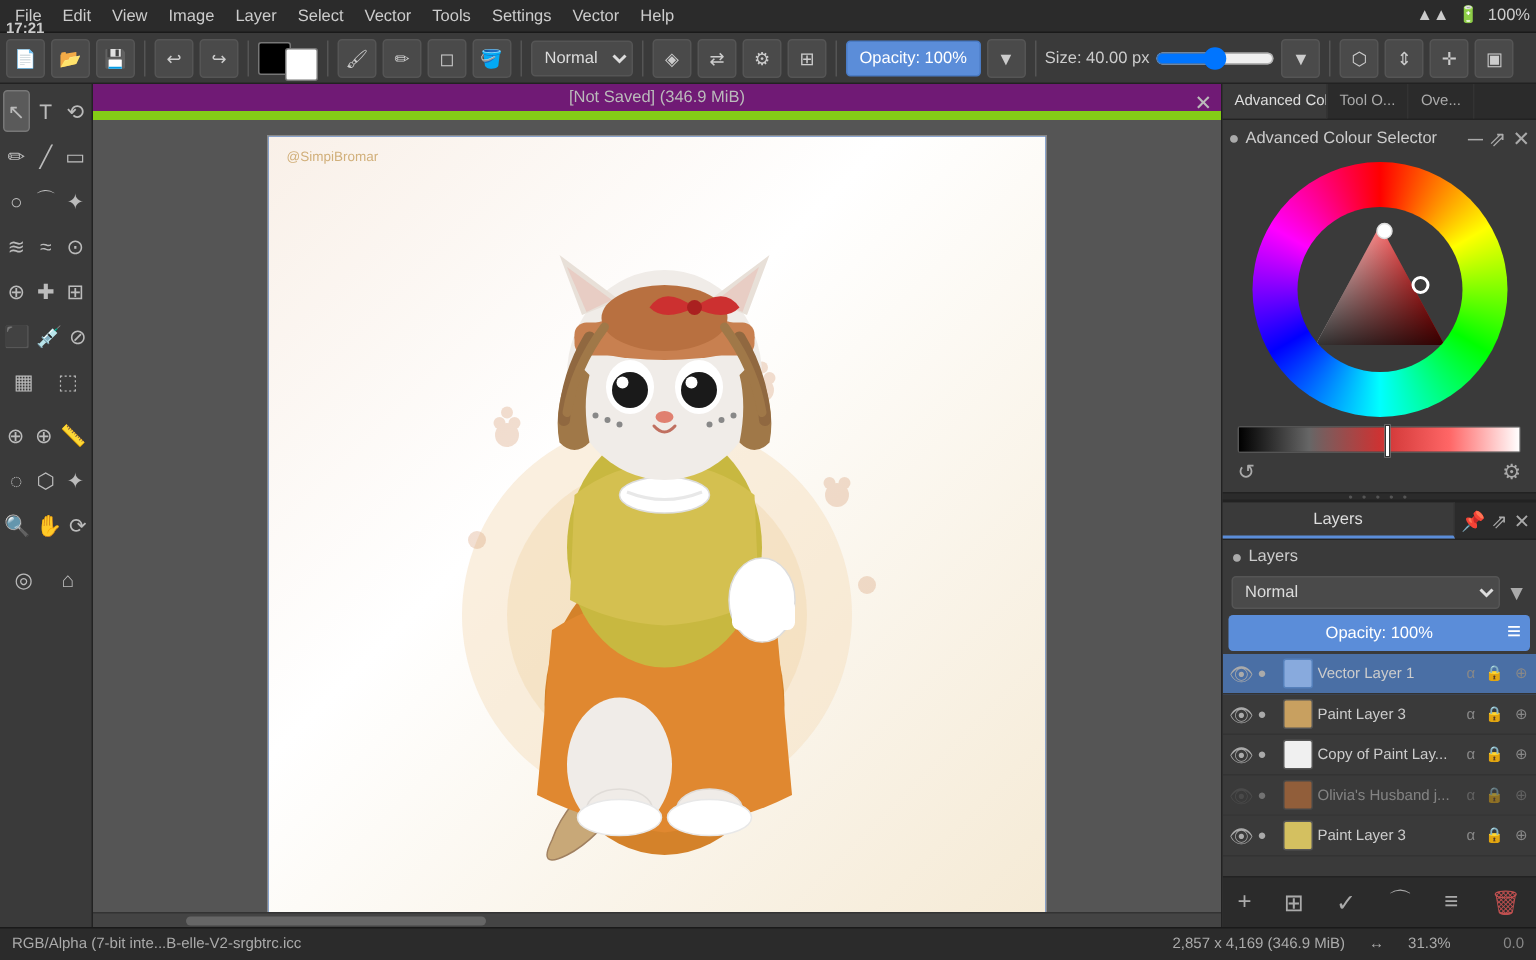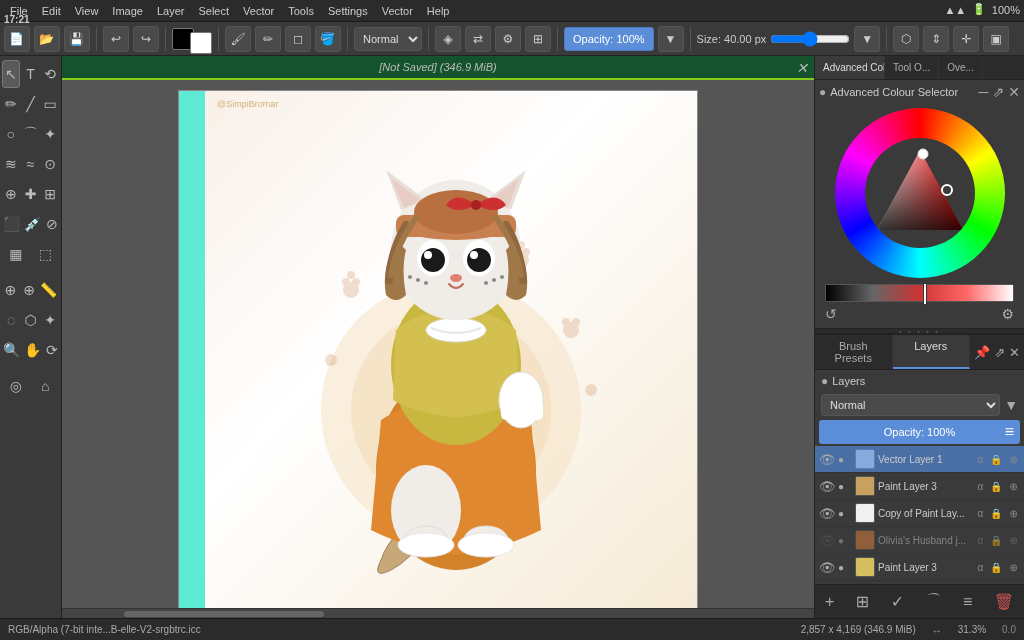--- a/index.html
+++ b/index.html
@@ -24,24 +24,24 @@
     #main { display: flex; height: calc(640px - 22px - 34px - 22px); }
 
     
     #left-panel { width: 62px; background: #3a3a3a; border-right: 1px solid #222; display: flex; flex-direction: column; padding: 4px 2px; gap: 2px; overflow: hidden; }
     .tool-icon { width: 28px; height: 28px; background: transparent; border: 1px solid transparent; border-radius: 3px; display: flex; align-items: center; justify-content: center; cursor: pointer; font-size: 14px; color: #bbb; }
     .tool-icon:hover, .tool-icon.active { background: #5a5a5a; border-color: #777; }
     .tool-row { display: flex; gap: 2px; }
 
     
     #canvas-area { flex: 1; background: #555; position: relative; overflow: hidden; display: flex; flex-direction: column; }
-    #canvas-titlebar { background: #14532d; border-bottom: 2px solid #84cc16; height: 24px; display: flex; align-items: center; justify-content: center; gap: 8px; font-size: 11px; color: #bbb; position: relative; font-style: italic; }
+    #canvas-titlebar { background: #701a75; border-bottom: 6px solid #84cc16; height: 24px; display: flex; align-items: center; justify-content: center; gap: 8px; font-size: 11px; color: #bbb; position: relative; }
     #canvas-close { position: absolute; right: 6px; top: 4px; cursor: pointer; color: #bbb; font-size: 14px; }
     #canvas-scroll { flex: 1; display: flex; align-items: flex-start; justify-content: center; padding: 10px; overflow: hidden; }
-    #canvas-img { width: 520px; height: 520px; background: #5eead4; border: 1px solid #888; position: relative; overflow: hidden; padding-left: 26px; }
+    #canvas-img { width: 520px; height: 520px; background: #3b82f6; border: 1px solid #888; position: relative; overflow: hidden; }
 
     
     #right-panel { width: 210px; background: #3a3a3a; border-left: 1px solid #222; display: flex; flex-direction: column; overflow: hidden; }
 
     
     #panel-tabs { display: flex; background: #2b2b2b; border-bottom: 1px solid #222; height: 24px; }
     .panel-tab { padding: 4px 8px; font-size: 10px; color: #aaa; cursor: pointer; border-right: 1px solid #333; white-space: nowrap; overflow: hidden; text-overflow: ellipsis; max-width: 70px; display: flex; align-items: center; }
     .panel-tab.active { background: #3a3a3a; color: #ddd; }
 
     
@@ -411,21 +411,20 @@
         <span class="panel-footer-icon">↺</span>
         <span class="panel-footer-icon">⚙</span>
       </div>
     </div>
 
     <div class="section-divider">
       <span class="divider-dots">• • • • •</span>
     </div>
 
     <div id="brush-layers-tabs">
-      <div class="bl-tab">Brush Presets</div>
       <div class="bl-tab active">Layers</div>
       <div id="bl-tab-icons">
         <span class="bl-tab-icon">📌</span>
         <span class="bl-tab-icon">⇗</span>
         <span class="bl-tab-icon">✕</span>
       </div>
     </div>
 
     <div id="layers-section">
       <div id="layers-header">
@@ -522,15 +521,15 @@
 
   </div>
 </div>
 
 <div id="statusbar">
   <span>RGB/Alpha (7-bit inte...B-elle-V2-srgbtrc.icc</span>
   <div id="statusbar-right">
     <span>2,857 x 4,169  (346.9 MiB)</span>
     <span>↔</span>
     <span>31.3%</span>
-    <span style="font-size:10px;color:#888;">0.0</span>
+    <span style="font-size:10px;color:#888;margin-left:19px;">0.0</span>
   </div>
 </div>
 
 </body></html>

